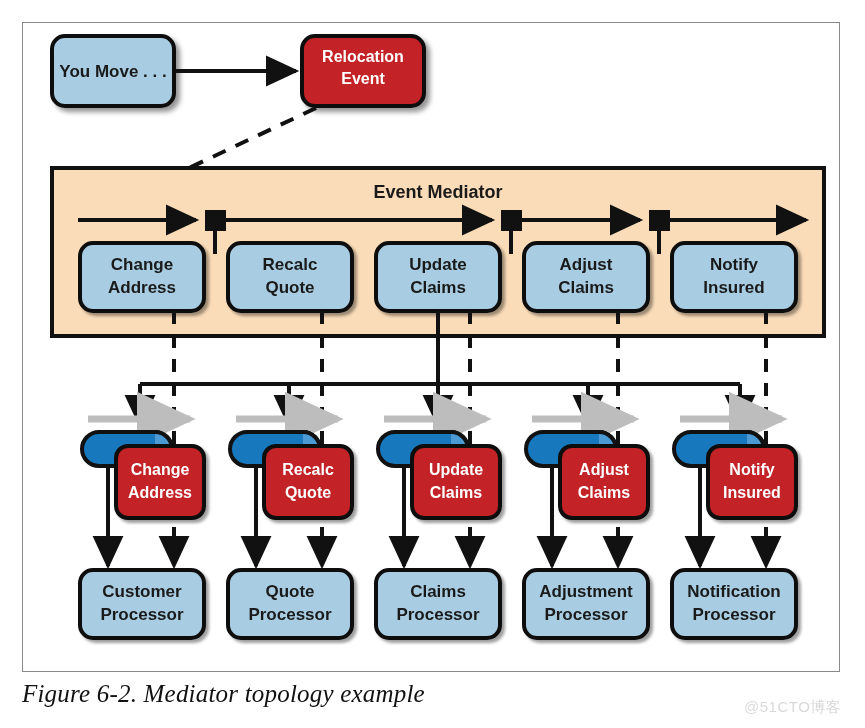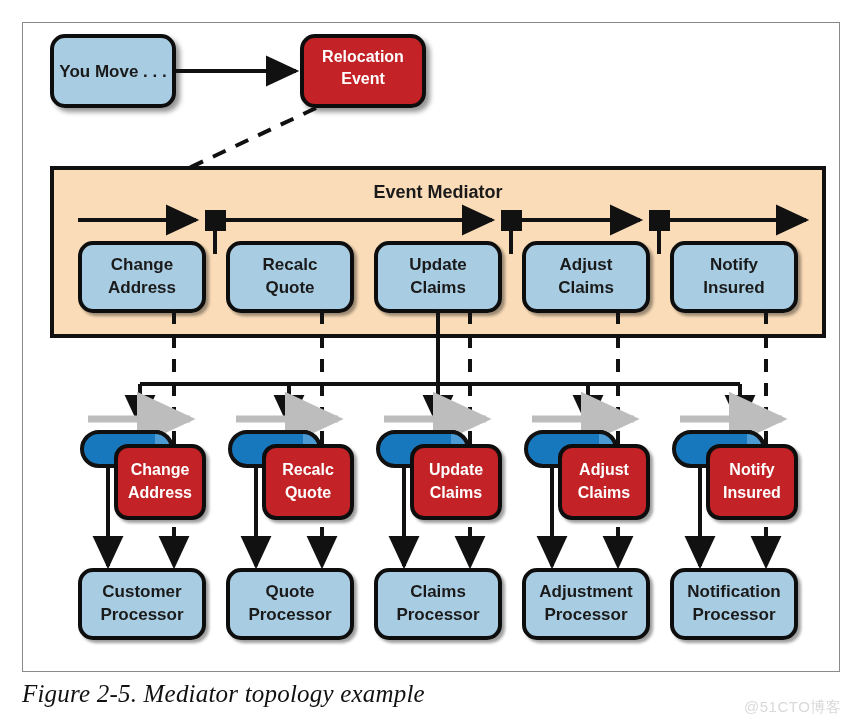--- a/index.html
+++ b/index.html
@@ -208,16 +208,16 @@
       <text class="nodeText tBlue" x="586" y="597">Adjustment</text>
       <text class="nodeText tBlue" x="586" y="620">Processor</text>
     </g>
     <g>
       <rect x="672" y="570" width="124" height="68" rx="13" ry="13" fill="#a8cde3" stroke="#111" stroke-width="4" filter="url(#shs)"></rect>
       <text class="nodeText tBlue" x="734" y="597">Notification</text>
       <text class="nodeText tBlue" x="734" y="620">Processor</text>
     </g>
   </svg>
 
-  <div class="cap">Figure 2-5. Mediator topology example</div>
+  <div class="cap">Figure 6-2. Mediator topology example</div>
   <div class="wm">@51CTO博客</div>
 
 </div>
 
 </body></html>

